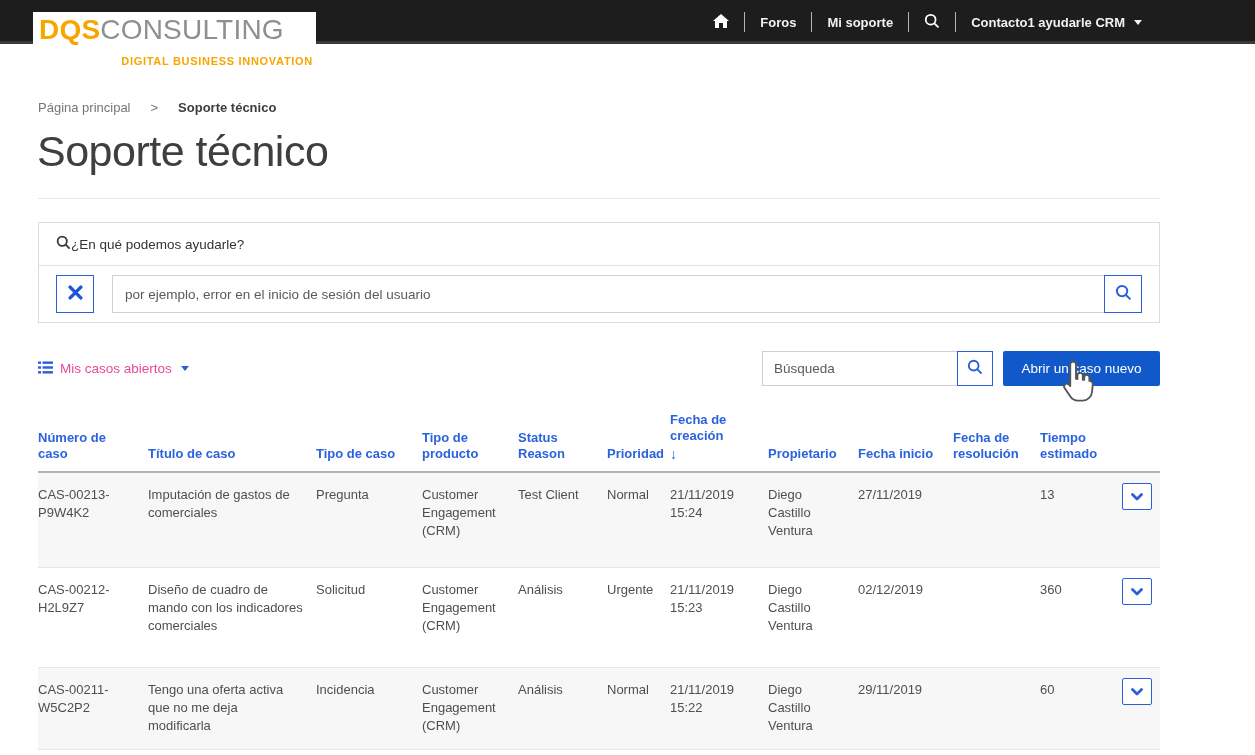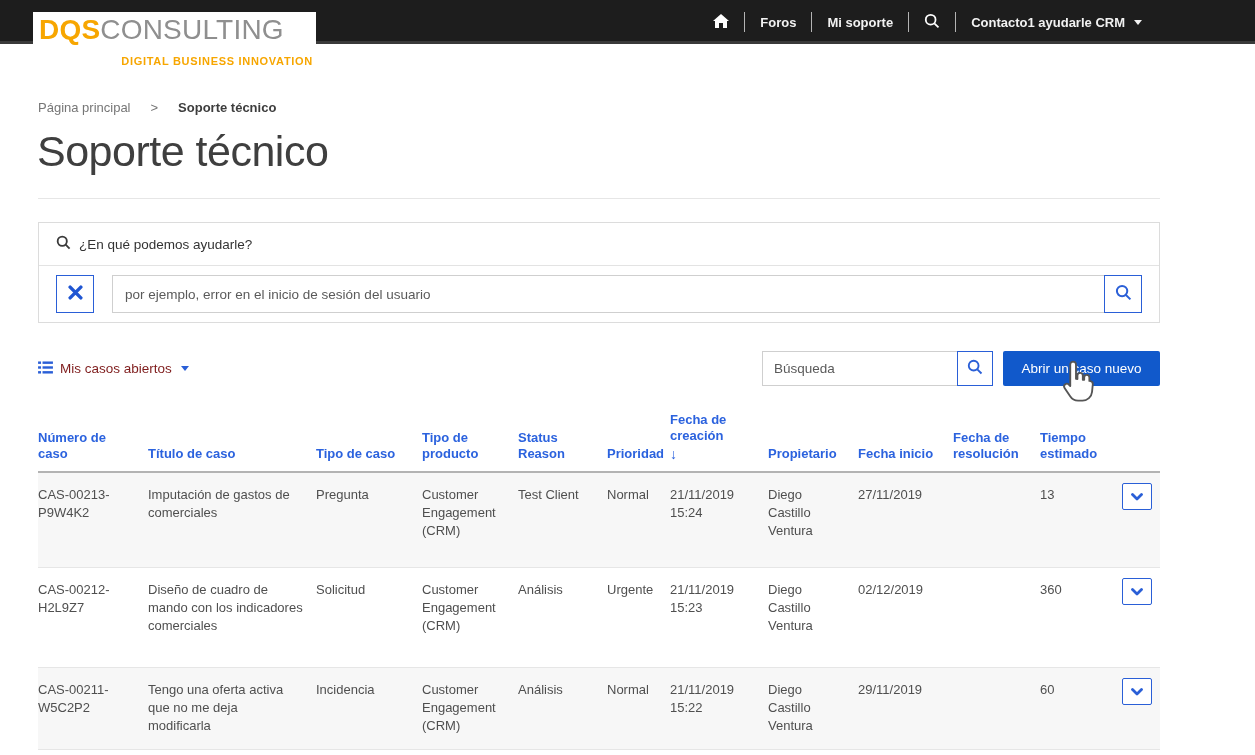--- a/index.html
+++ b/index.html
@@ -53,41 +53,41 @@
   }
   .title-rule { position:absolute; left:38px; top:198px; width:1122px; height:1px; background:#e6e6e6; }
 
   
   .help-panel {
     position:absolute; left:38px; top:222px; width:1122px; height:101px;
     border:1px solid #dcdcdc; background:#fff;
   }
   .help-head {
     height:43px; display:flex; align-items:center; padding-left:17px;
-    border-bottom:1px solid #e3e3e3; font-size:13.5px; color:#333; gap:8px;
+    border-bottom:1px solid #e3e3e3; font-size:13.5px; color:#333; 
   }
   .help-body { display:flex; align-items:center; padding:9px 17px 0 17px; }
   .icon-btn {
     width:38px; height:38px; background:#fff; border:1px solid #2a5fd7;
     display:flex; align-items:center; justify-content:center; cursor:pointer; flex:none;
   }
   .help-input {
     flex:1; height:38px; border:1px solid #cfcfcf; margin-left:18px; padding:0 12px;
     font-size:13.5px; color:#444; font-family:"Liberation Sans",sans-serif; outline:none;
   }
   .help-input::placeholder, .search-input::placeholder { color:#5a5a5a; opacity:1; }
   .attached { margin-left:-1px; }
 
   
   .toolbar {
     position:absolute; left:38px; top:351px; width:1122px; height:35px;
     display:flex; align-items:center;
   }
   .view-selector {
-    color:#7f1d1d; font-size:13.5px; display:flex; align-items:center; gap:7px; cursor:pointer;
+    color:#ec4899; font-size:13.5px; display:flex; align-items:center; gap:7px; cursor:pointer;
   }
   .view-selector .caret-down { border-top-color:#2a5fd7; }
   .toolbar-spacer { flex:1; }
   .search-input {
     width:196px; height:35px; border:1px solid #cfcfcf; padding:0 11px;
     font-size:13.5px; color:#444; font-family:"Liberation Sans",sans-serif; outline:none;
   }
   .toolbar .icon-btn { width:36px; height:35px; }
   .primary-btn {
     margin-left:10px; width:157px; height:35px; background:#1159cb; color:#fff;

